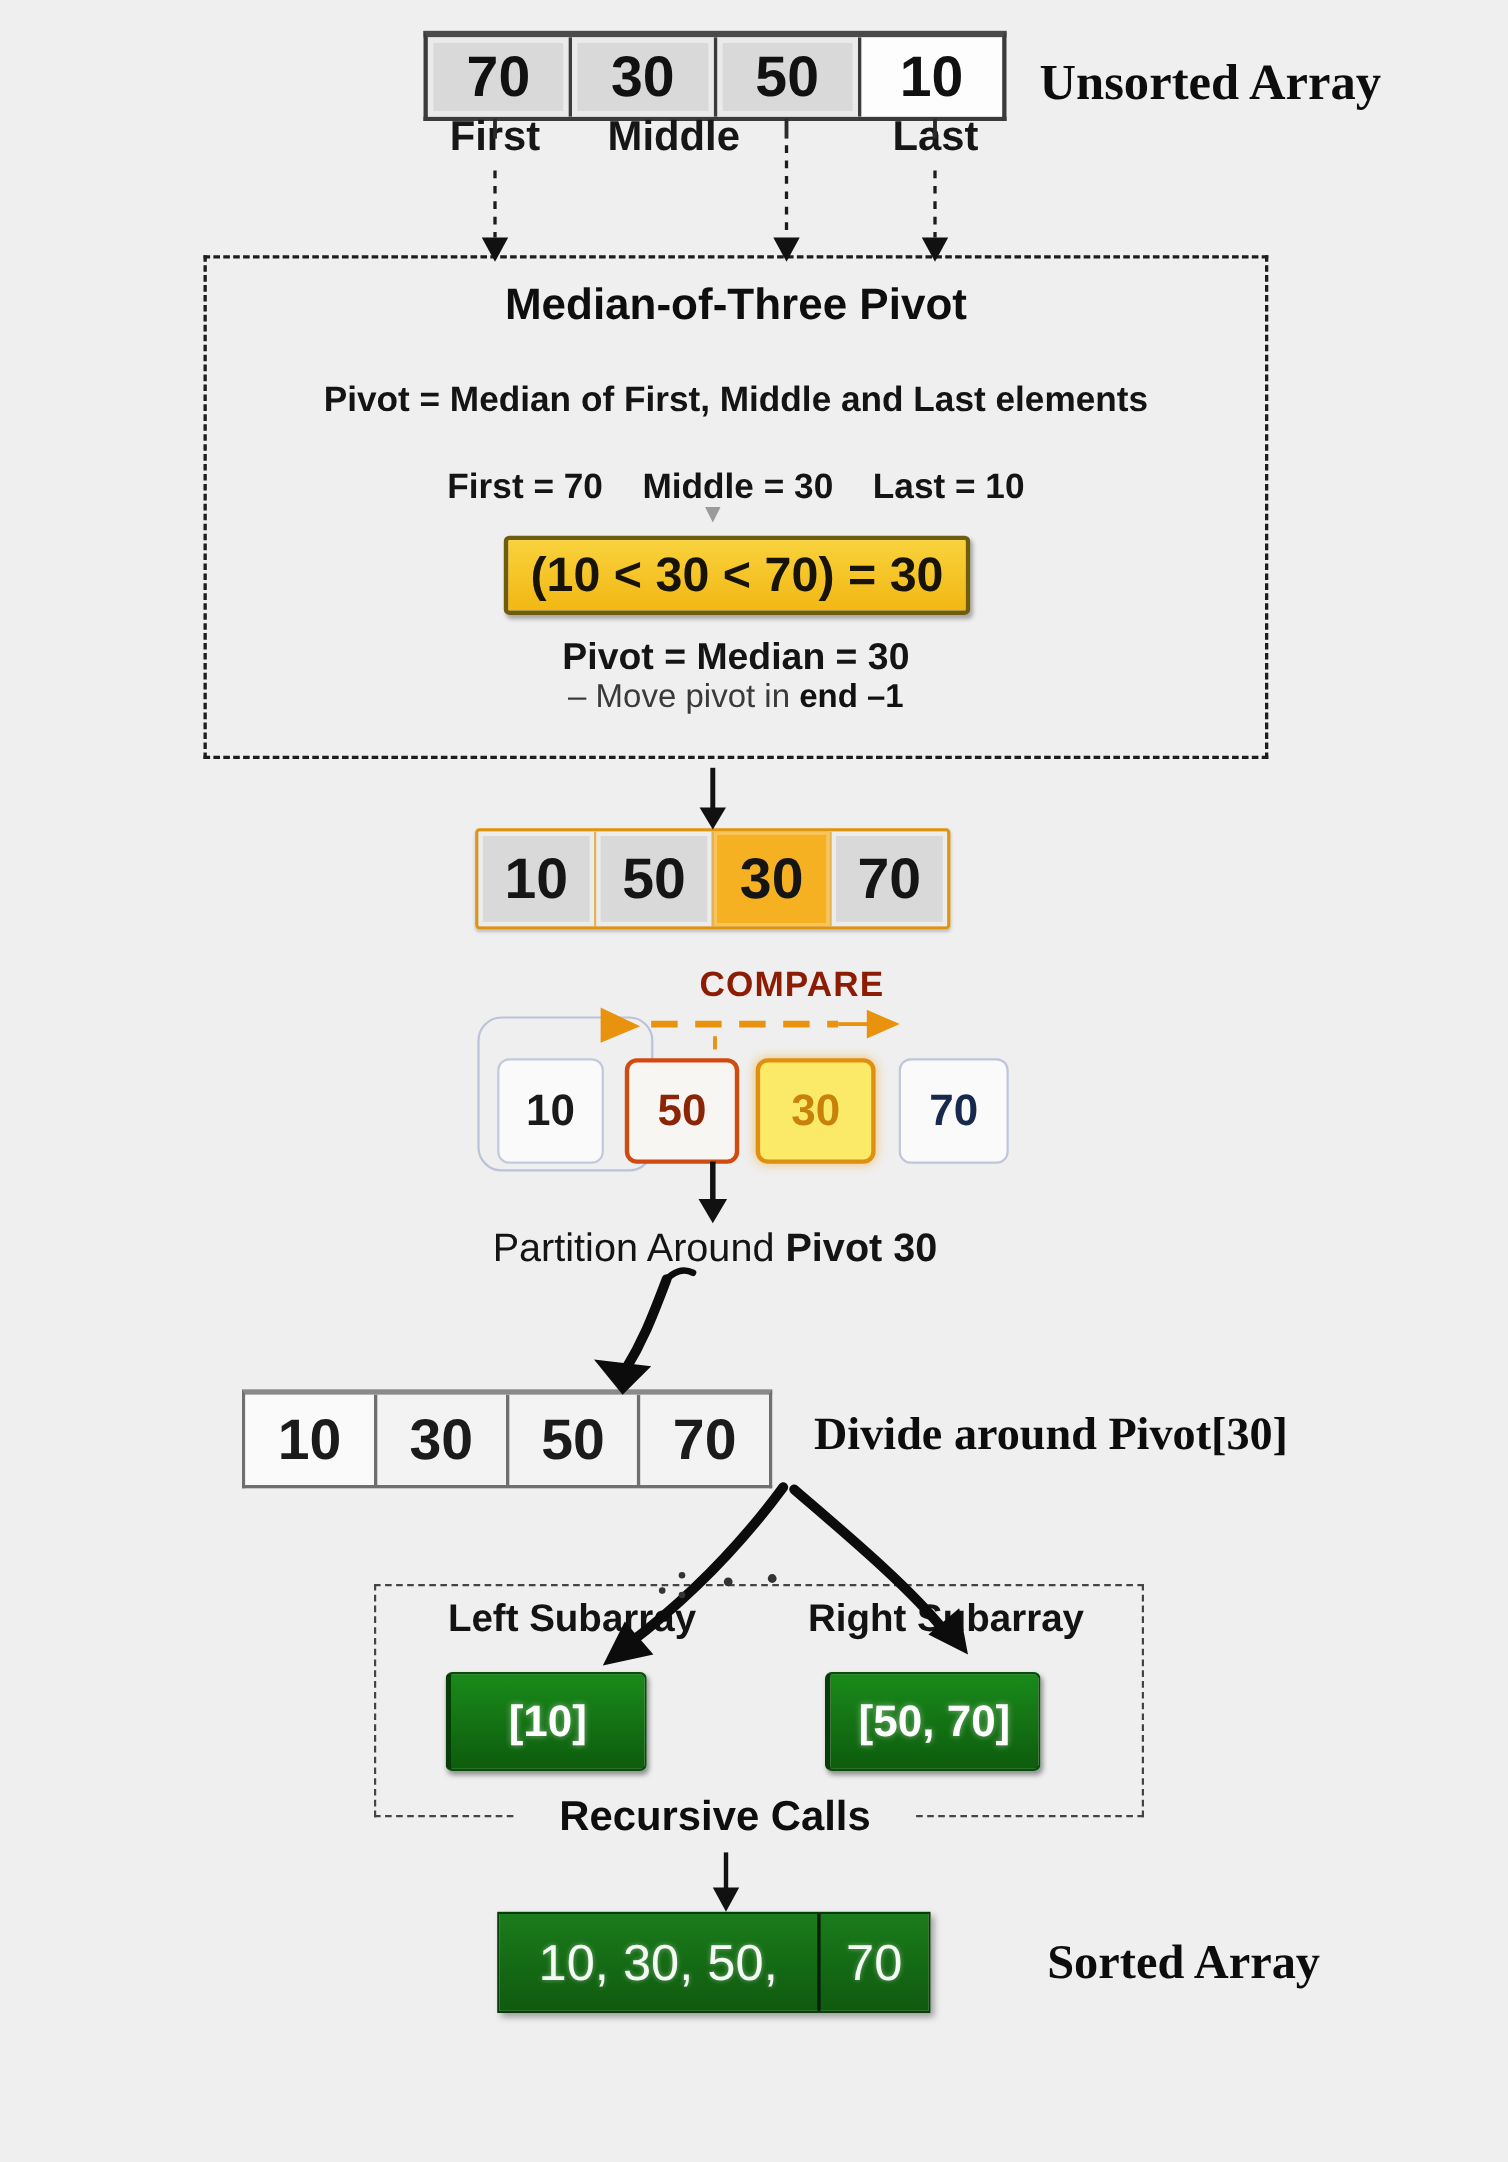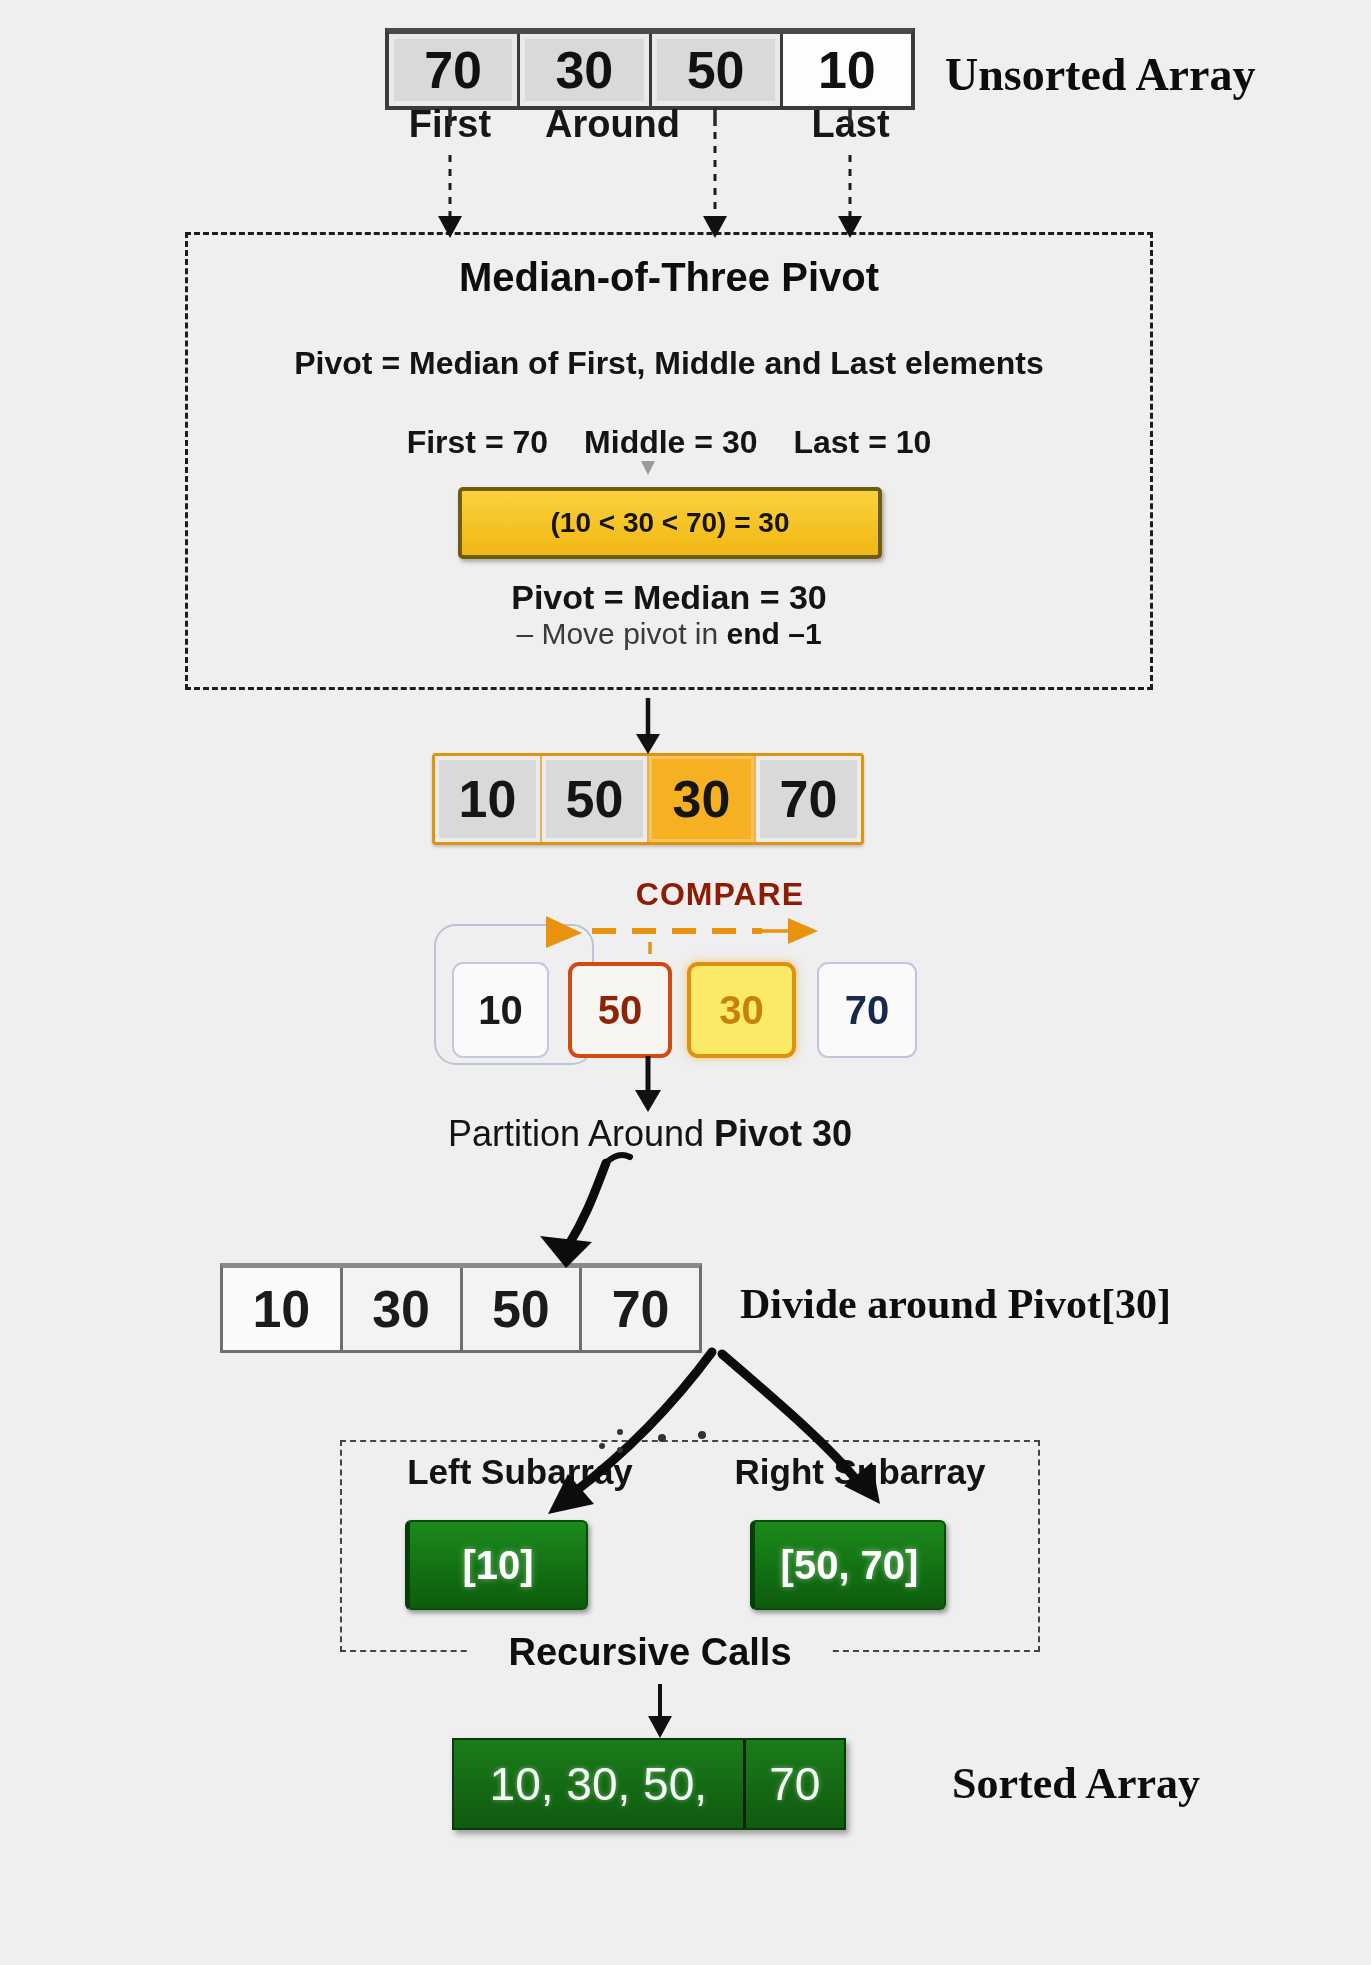--- a/index.html
+++ b/index.html
@@ -45,21 +45,21 @@
     font-size:40px;font-weight:bold;color:#0e0e0e;}
   .mb-rule{left:185px;top:345px;width:968px;text-align:center;
     font-size:32px;font-weight:600;color:#141414;}
   .mb-assigns{left:185px;top:424px;width:968px;display:flex;
     justify-content:center;gap:36px;font-size:32px;font-weight:bold;color:#141414;}
   .yellow-box{
     left:458px;top:487px;width:424px;height:72px;
     background:linear-gradient(#f9d23c,#f2b714);
     border:4px solid #6f5c0c;border-radius:5px;box-sizing:border-box;
     display:flex;align-items:center;justify-content:center;
-    font-size:28px;font-weight:bold;color:#171306;
+    font-size:44px;font-weight:bold;color:#171306;
     box-shadow:2px 3px 4px rgba(0,0,0,.3);
   }
   .mb-pivotline{left:185px;top:578px;width:968px;text-align:center;
     font-size:34px;color:#141414;}
   .mb-pivotline .pfx{font-weight:600;}
   .mb-pivotline .bld{font-weight:bold;}
   .mb-moveline{left:185px;top:617px;width:968px;text-align:center;
     font-size:30px;color:#2a2a2a;}
   .mb-moveline .pfx{font-weight:500;color:#3a3a3a;}
   .mb-moveline .bld{font-weight:bold;color:#111;}
@@ -165,21 +165,21 @@
 
 <div class="abs arr1">
   <div class="cell gray">70</div>
   <div class="cell gray">30</div>
   <div class="cell gray">50</div>
   <div class="cell white">10</div>
 </div>
 <div class="abs caption-serif unsorted-caption">Unsorted Array</div>
 
 <div class="abs ptr-label ptr-first">First</div>
-<div class="abs ptr-label ptr-middle">Around</div>
+<div class="abs ptr-label ptr-middle">Middle</div>
 <div class="abs ptr-label ptr-last">Last</div>
 
 <div class="abs median-box"></div>
 <div class="abs mb-title">Median-of-Three Pivot</div>
 <div class="abs mb-rule">Pivot = Median of First, Middle and Last elements</div>
 <div class="abs mb-assigns">
   <span>First = 70</span>
   <span>Middle = 30</span>
   <span>Last = 10</span>
 </div>

